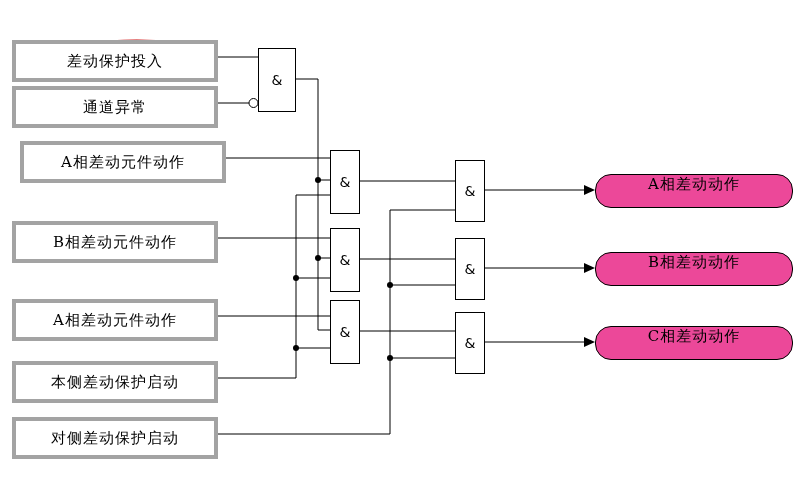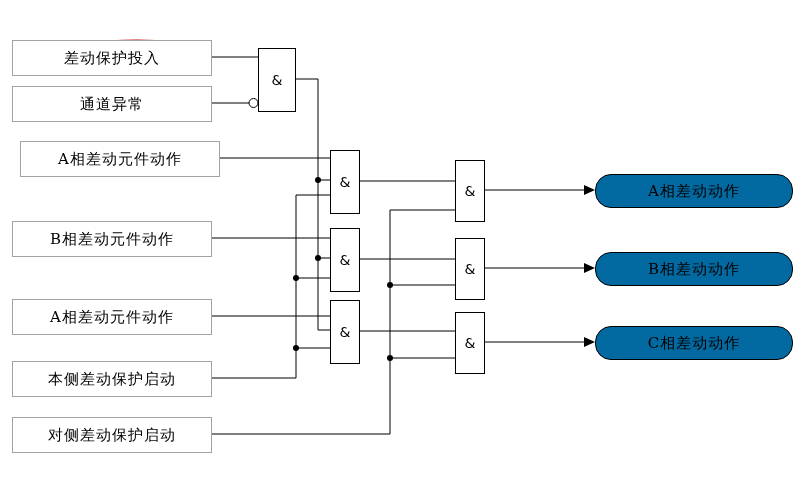--- a/index.html
+++ b/index.html
@@ -4,28 +4,28 @@
 <style>
   html,body{margin:0;padding:0;background:#fff;}
   body{width:800px;height:500px;font-family:"DejaVu Serif","Liberation Serif",serif;color:#000;}
   .canvas{position:relative;width:800px;height:500px;background:#fff;overflow:hidden;}
   .wires{position:absolute;left:0;top:0;width:800px;height:500px;}
   .wires line,.wires polyline{stroke:#000;stroke-width:1;fill:none;}
   .wires .dot{fill:#000;stroke:none;}
   .wires .bubble{fill:#fff;stroke:#000;stroke-width:1;}
   .wires .arrow{fill:#000;stroke:none;}
   .wires .highlight{fill:none;stroke-width:1.6;}
-  .box{position:absolute;border:1px solid #a3a3a3;background:#fff;
+  .box{position:absolute;border:4px solid #a3a3a3;background:#fff;
        display:flex;align-items:center;justify-content:center;text-align:right;}
   .input-box{width:198px;height:34px;font-size:15px;letter-spacing:1px;}
   .gate{position:absolute;border:1px solid #000;background:#fff;
         display:flex;align-items:center;justify-content:center;
         font-size:14px;font-family:"DejaVu Sans","Liberation Sans",sans-serif;}
   .stadium{position:absolute;width:196px;height:32px;border:1px solid #000;border-radius:16px;
-           background:#0369a1;display:flex;align-items:center;justify-content:center;
+           background:#ec4899;display:flex;align-items:flex-start;justify-content:center;
            font-size:15px;letter-spacing:1px;}
   .lbl{white-space:nowrap;}
 </style>
 </head>
 <body>
 
 <div class="canvas">
 
   <svg class="wires" width="800" height="500" viewBox="0 0 800 500">
 

